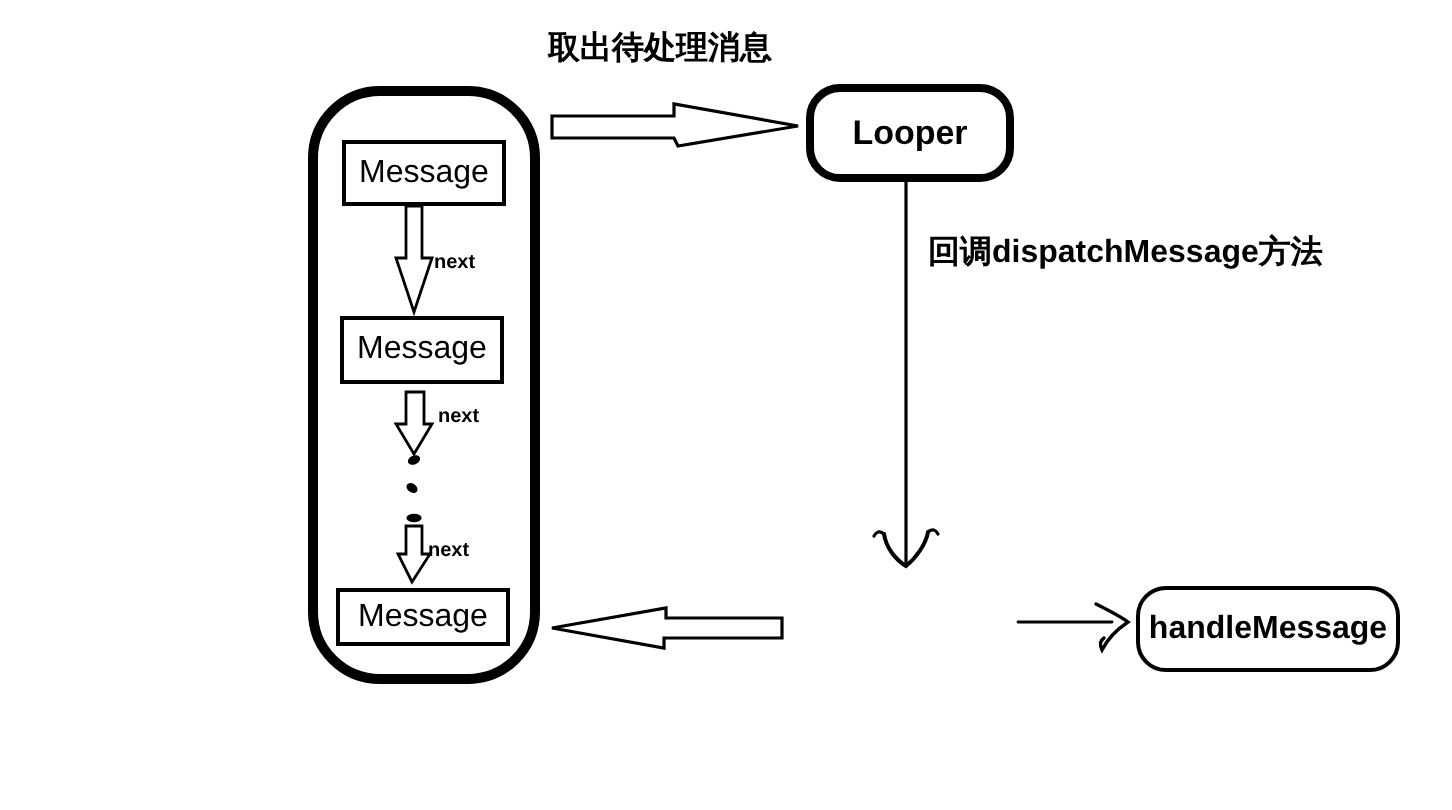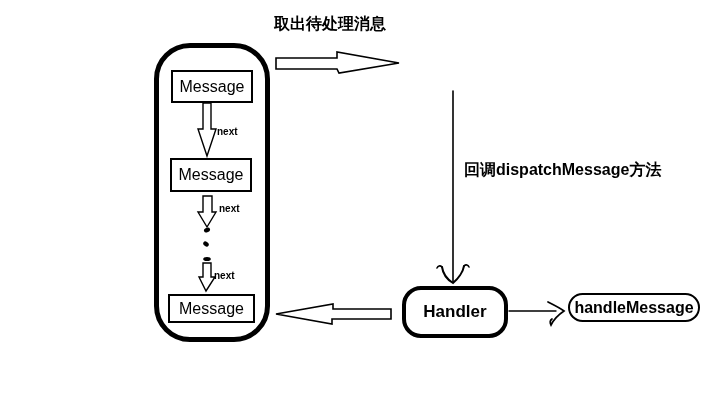--- a/index.html
+++ b/index.html
@@ -24,25 +24,25 @@
   }
   #msg1{left:171px;top:70px;width:82px;height:33px;}
   #msg2{left:170px;top:158px;width:82px;height:34px;}
   #msg3{left:168px;top:294px;width:87px;height:29px;}
   .node{
     background:#fff;display:flex;align-items:center;justify-content:center;
     font-weight:bold;z-index:4;
   }
   #looper{left:403px;top:42px;width:104px;height:49px;border:4px solid #000;border-radius:17px;font-size:17px;}
   #handler{left:402px;top:286px;width:106px;height:52px;border:4px solid #000;border-radius:19px;font-size:17px;}
-  #handleMessage{left:568px;top:293px;width:132px;height:29px;border:2px solid #000;border-radius:15px;font-size:16px;}
+  #handleMessage{left:568px;top:293px;width:132px;height:43px;border:2px solid #000;border-radius:15px;font-size:16px;}
   .lbl{font-weight:bold;white-space:nowrap;z-index:5;}
   #lbl-queue{left:20px;top:157px;font-size:17px;}
   #lbl-fetch{left:274px;top:14px;font-size:16px;}
-  #lbl-dispatch{left:464px;top:116px;font-size:16px;margin-top:44px;}
+  #lbl-dispatch{left:464px;top:116px;font-size:16px;}
   #lbl-send{left:289px;top:343px;font-size:17px;}
   .next-lbl{font-size:10px;font-weight:bold;z-index:5;}
   #next1{left:217px;top:126px;}
   #next2{left:219px;top:203px;}
   #next3{left:214px;top:270px;}
   .overlay{position:absolute;left:0;top:0;z-index:3;pointer-events:none;}
 </style>
 </head>
 <body>
 
@@ -84,22 +84,22 @@
       <path d="M442,267 c-2,-2 -4,-1 -5,1" stroke-width="1.6"></path>
       <path d="M464,266 c2,-2 4,-1 5,1" stroke-width="1.6"></path>
     </g>
 
     <g stroke="#000000" fill="none" stroke-width="1.4" stroke-linecap="round">
       <line x1="509" y1="311" x2="556" y2="311"></line>
       <path d="M548,302 q12,6 16,9 q-9,6 -13,14 q-2,-4 1,-6" stroke-width="1.7"></path>
     </g>
   </svg>
 
-  <div class="abs node" id="handler">
-    <span>Handler</span>
+  <div class="abs node" id="looper">
+    <span>Looper</span>
   </div>
   <div class="abs node" id="handleMessage">
     <span>handleMessage</span>
   </div>
 
   <div class="abs lbl" id="lbl-fetch">取出待处理消息</div>
   <div class="abs lbl" id="lbl-dispatch">回调dispatchMessage方法</div>
   <div class="abs next-lbl" id="next1">next</div>
   <div class="abs next-lbl" id="next2">next</div>
   <div class="abs next-lbl" id="next3">next</div>

